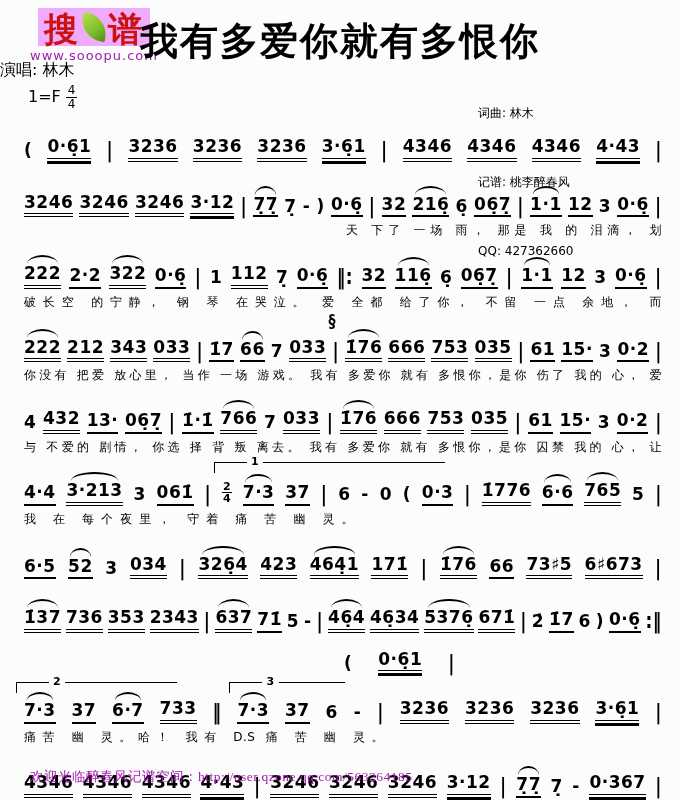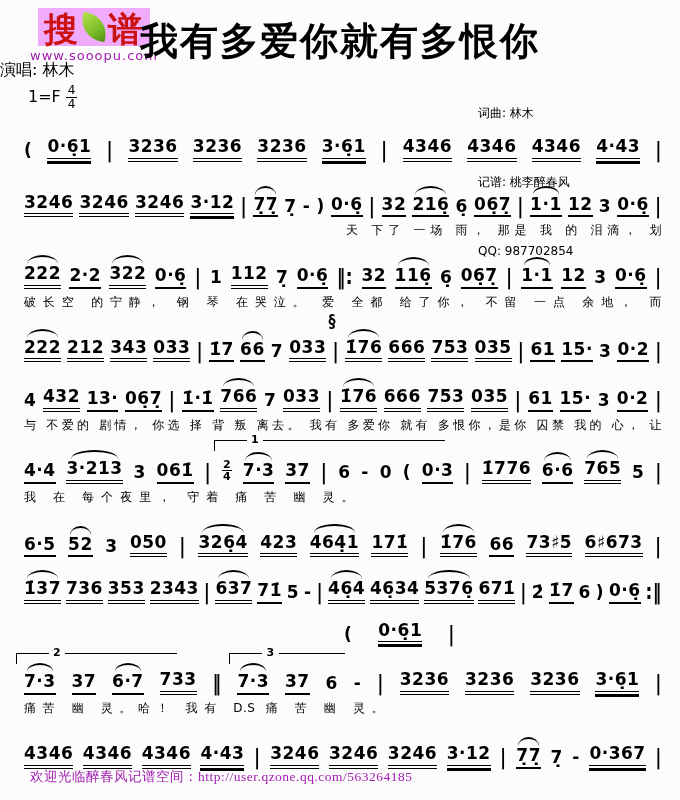--- a/index.html
+++ b/index.html
@@ -55,21 +55,21 @@
   <span class="logo-box"><span class="logo-char">搜</span><span class="leaf"></span><span class="logo-char">谱</span></span>
   <span class="logo-domain">www.sooopu.com</span>
 </div>
 
 <div class="song-title">我有多爱你就有多恨你</div>
 <div class="performer">演唱: 林木</div>
 
 <div class="credits">
   <div>词曲: 林木</div>
   <div>记谱: 桃李醉春风</div>
-  <div>QQ: 987702854</div>
+  <div>QQ: 427362660</div>
 </div>
 
 <div class="keysig"><span>1=F</span><span class="ksfrac"><span class="ft">4</span><span class="fb">4</span></span>
 </div>
 
 <div class="score">
     <div class="system" style="margin-bottom: 22px;">
       <div class="music-line">
         <span class="tok">(</span>
         <span class="tok u3">0·6̣1</span>
@@ -153,20 +153,21 @@
         <span class="tok u2">666</span>
         <span class="tok u2">753</span>
         <span class="tok u2">035</span>
         <span class="tok bar">|</span>
         <span class="tok u1">61</span>
         <span class="tok u1">15·</span>
         <span class="tok">3</span>
         <span class="tok u1">0·2</span>
         <span class="tok bar">|</span>
       </div>
+      <div class="lyrics-line">你没有 把爱 放心里， 当作 一场 游戏。 我有 多爱你 就有 多恨你，是你 伤了 我的 心， 爱</div>
     </div>
     <div class="system" style="margin-bottom: 16px;">
       <div class="music-line">
         <span class="tok">4</span>
         <span class="tok u2">432</span>
         <span class="tok u1">13·</span>
         <span class="tok u1">06̣7̣</span>
         <span class="tok bar">|</span>
         <span class="tok u1">1̇·1̇</span>
         <span class="tok u2 arc">766</span>
@@ -210,26 +211,26 @@
         <span class="tok u1">0·3</span>
         <span class="tok bar">|</span>
         <span class="tok u2">1̇776</span>
         <span class="tok u1 arc">6·6</span>
         <span class="tok u2 arc">765</span>
         <span class="tok">5</span>
         <span class="tok bar">|</span>
       </div>
       <div class="lyrics-line" style="width: 330px; font-family: Liberation Serif, serif;">我 在 每个夜里， 守着 痛 苦 幽 灵。</div>
     </div>
-    <div class="system" style="margin-bottom: 13px;">
+    <div class="system" style="margin-bottom: 20px;">
       <div class="music-line">
         <span class="tok u1">6·5</span>
         <span class="tok u1 arc">52</span>
         <span class="tok">3</span>
-        <span class="tok u2">050</span>
+        <span class="tok u2">034</span>
         <span class="tok bar">|</span>
         <span class="tok u2 arc">326̣4</span>
         <span class="tok u2">423</span>
         <span class="tok u2 arc">464̣1</span>
         <span class="tok u2">171̇</span>
         <span class="tok bar">|</span>
         <span class="tok u2 arc">1̇76</span>
         <span class="tok u1">66</span>
         <span class="tok u2">73♯5</span>
         <span class="tok u2">6♯673</span>

